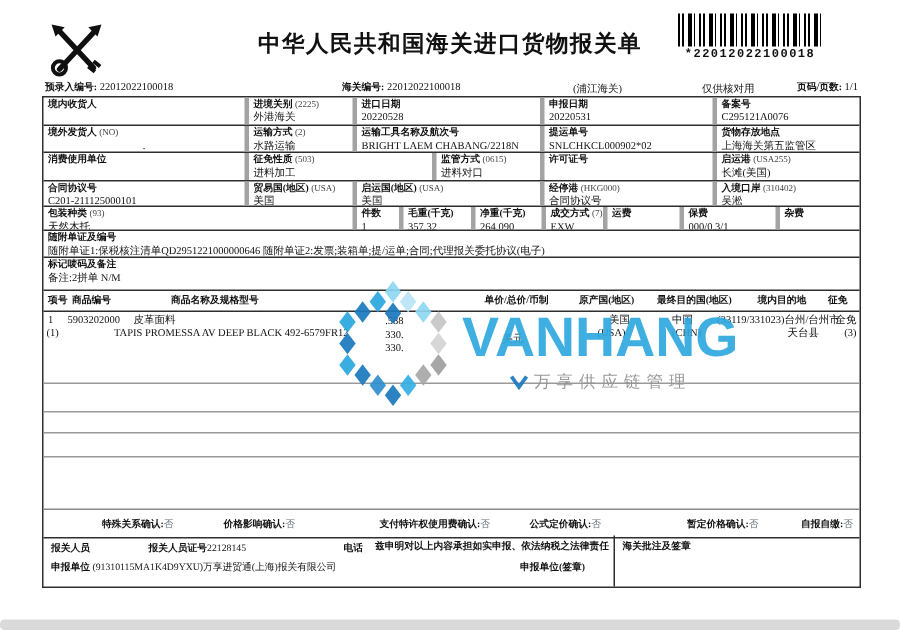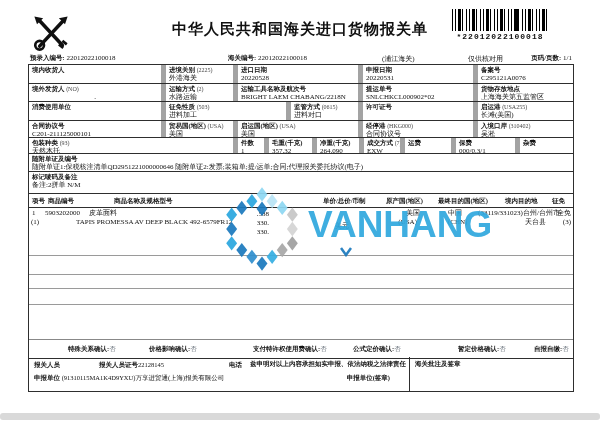--- a/index.html
+++ b/index.html
@@ -14,21 +14,21 @@
      #000 0 1.5px,#fff 1.5px 3px,#000 3px 4px,#fff 4px 6.5px,#000 6.5px 9.5px,
      #fff 9.5px 10.5px,#000 10.5px 11.5px,#fff 11.5px 14px);}
   .barcode-text{font-family:"Liberation Mono","DejaVu Sans Mono",monospace;
      font-size:8px;font-weight:bold;letter-spacing:1px;text-align:center;margin-top:1px;white-space:nowrap;}
   .subitem{position:absolute;top:54px;font-size:7px;white-space:nowrap;}
   .subitem b{font-size:6.5px;}
   
   .doc{position:absolute;left:28px;top:64px;width:544px;height:326px;
        border:1px solid #2e2e2e;box-sizing:content-box;}
   .row{display:flex;border-bottom:1px solid #2e2e2e;box-sizing:border-box;}
-  .cell{box-sizing:border-box;border-right:5px solid #a3a3a3;padding:1px 3px 0;overflow:hidden;}
+  .cell{box-sizing:border-box;border-right:3px solid #a3a3a3;padding:1px 3px 0;overflow:hidden;}
   .cell:last-child{border-right:none;}
   .lb{font-weight:bold;font-size:6.5px;line-height:8px;white-space:nowrap;}
   .lb i{font-style:normal;font-weight:normal;font-size:6px;color:#454545;}
   .vl{font-size:7px;line-height:9px;white-space:nowrap;}
   .row-full{border-bottom:1px solid #2e2e2e;padding:1px 3px;box-sizing:border-box;}
   
   .goods{position:absolute;left:0;top:128px;right:0;height:146px;}
   .goods span{position:absolute;font-size:7px;line-height:9px;white-space:nowrap;}
   .goods .gh{font-weight:bold;font-size:6.5px;top:2px;}
   .gh-line{position:absolute;left:0;right:0;top:13px;border-top:1px solid #2e2e2e;}
@@ -308,18 +308,19 @@
         <path d="M57,75.5 63.5,84 57,92.5 50.5,84Z" fill="#35aee2"></path>
         <path d="M45,83.5 51.5,92 45,100.5 38.5,92Z" fill="#1b79bd"></path>
       </g>
     </svg>
     <div class="wm-right">
       <div class="wm-brand">VANHANG</div>
       <div class="wm-sub">
         <svg width="12" height="10" viewBox="0 0 12 10">
           <path d="M1,1 L6,8 L11,1" fill="none" stroke="#1b79bd" stroke-width="2.5"></path>
         </svg>
+        <span>万享供应链管理</span>
       </div>
     </div>
   </div>
 
   <div class="page-edge"></div>
 </div>
 
 </body></html>

